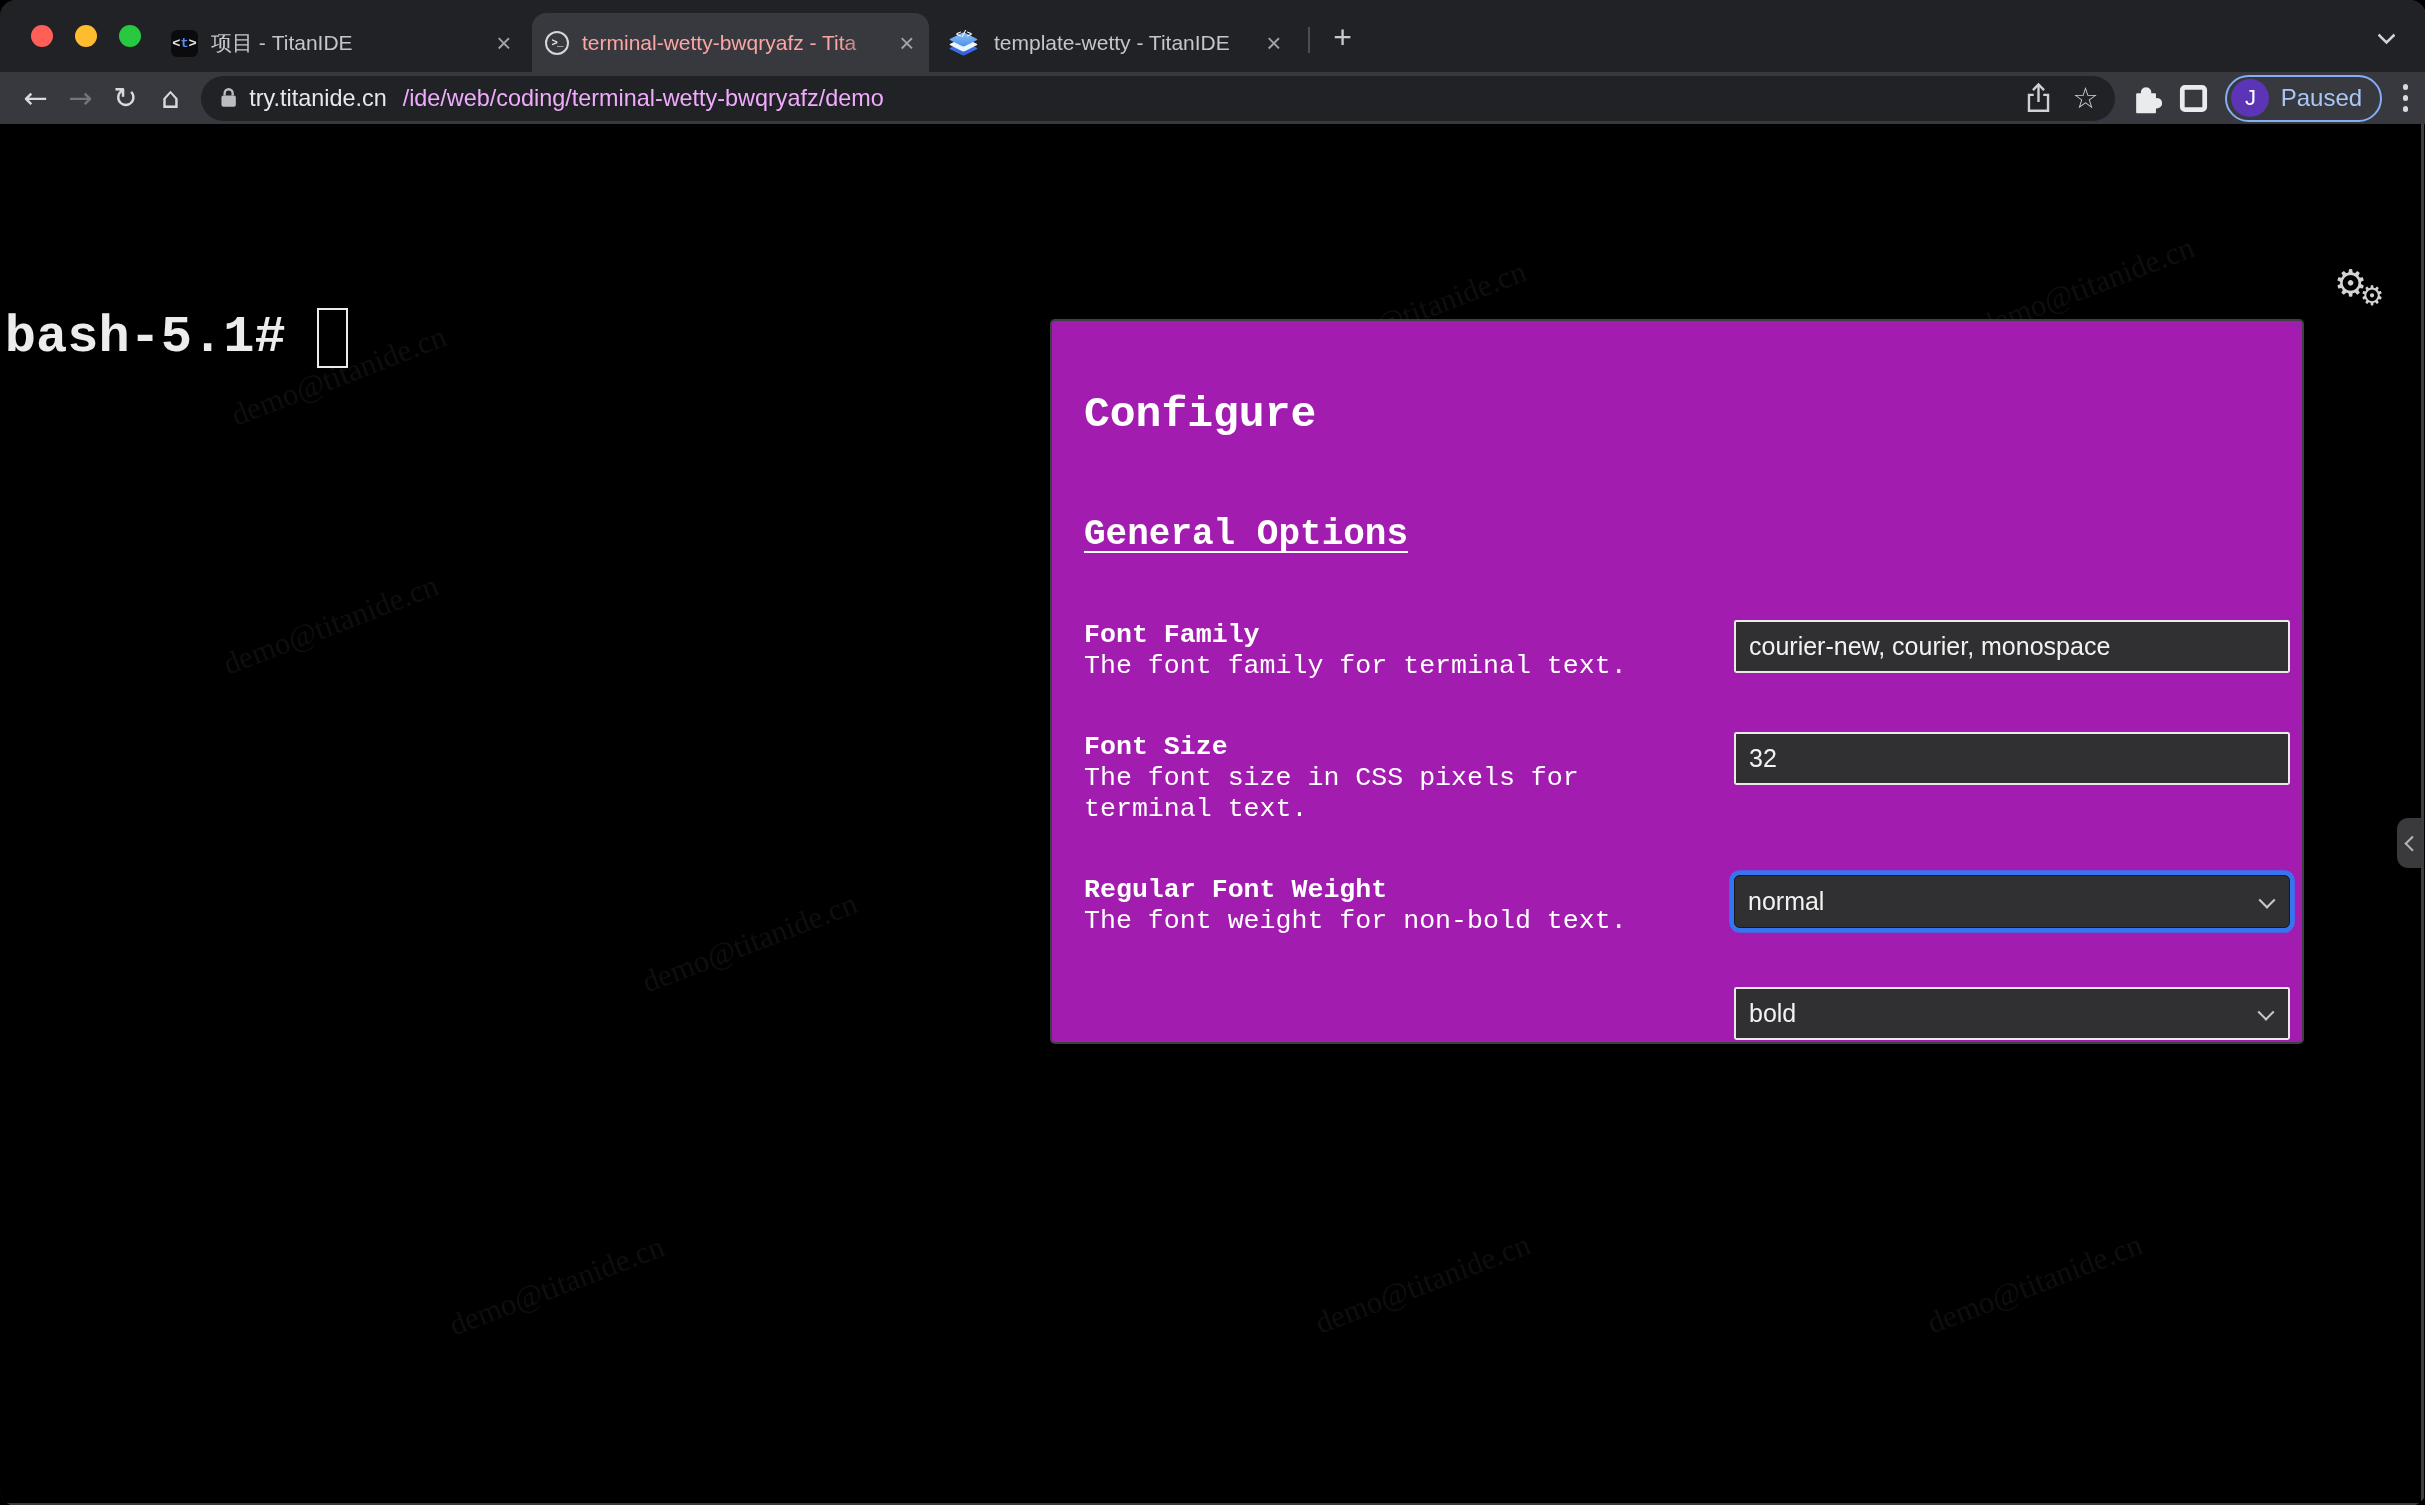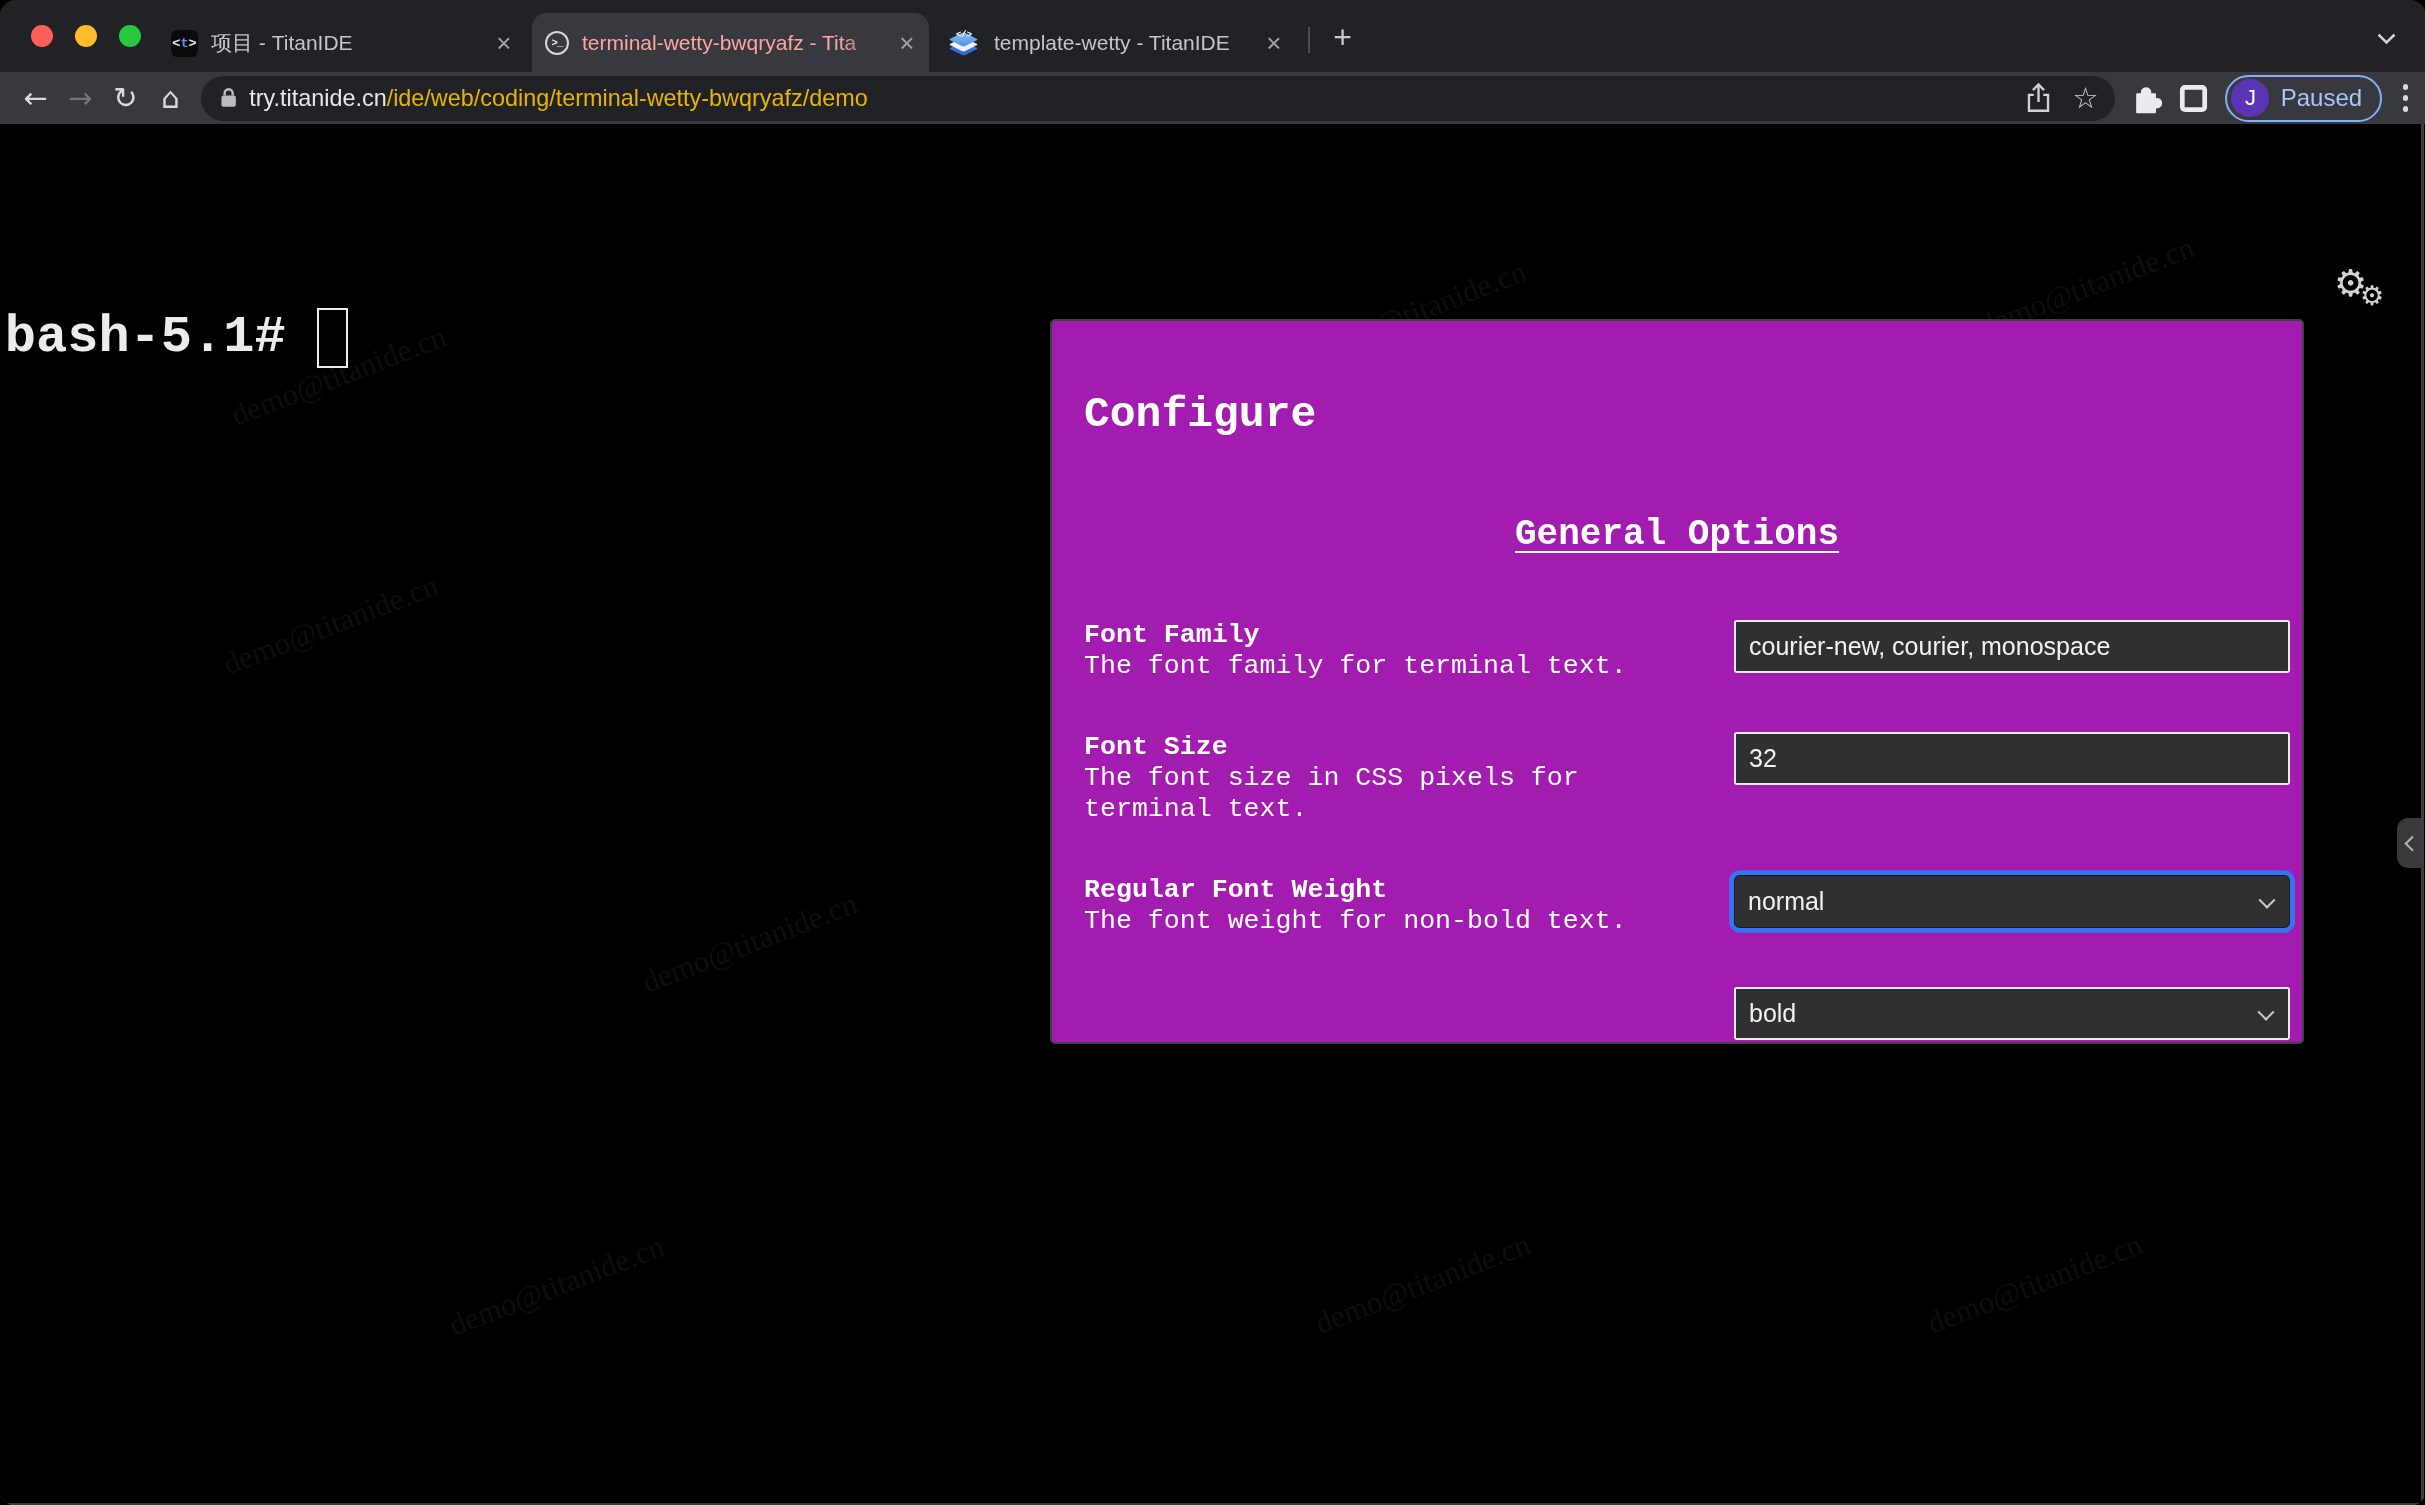--- a/index.html
+++ b/index.html
@@ -53,21 +53,21 @@
 
   
   .toolbar { position:relative; height:52px; background:var(--toolbar,#38393e);
              display:flex; align-items:center; padding:0 13px; }
   .nav-btn { width:45px; height:45px; display:flex; align-items:center; justify-content:center;
              font-family:"DejaVu Sans", sans-serif; font-size:29px; color:#d8dadd; flex:none; }
   .nav-btn.dim { color:#72767b; }
   .omnibox { flex:1; height:45px; margin:0 14.5px 0 8px; background:var(--frame,#212226);
              border-radius:22.5px; display:flex; align-items:center; padding:0 16px 0 17.7px; }
   .omnibox .url { font-size:23.4px; margin-left:11.3px; white-space:nowrap; overflow:hidden; flex:1; }
-  .omnibox .host { color:#e6e8ea; } .omnibox .path { color:#eab308; }
+  .omnibox .host { color:#e6e8ea; } .omnibox .path { color:#f0abfc;margin-left:16px; }
   .box-icon { flex:none; display:flex; align-items:center; justify-content:center; }
   .star { font-family:"DejaVu Sans", sans-serif; font-size:29px; color:#cfd2d5; margin-left:21px; }
   .tool-right { display:flex; align-items:center; gap:16px; flex:none; margin-left:1.6px; }
   .profile-pill { display:flex; align-items:center; height:47px; border:2px solid var(--pill-border,#87aef5);
                   border-radius:24px; padding:0 17.7px 0 4.8px; gap:11.3px; }
   .avatar { width:38px; height:38px; border-radius:50%; background:var(--profile-avatar,#5b35b5);
             color:#fff; font-size:22px; display:flex; align-items:center; justify-content:center; }
   .paused { color:var(--paused-text,#a9c6f7); font-size:24px; }
   .menu-dots { display:flex; flex-direction:column; gap:5.6px; padding:4.8px; }
   .menu-dots i { width:5.6px; height:5.6px; border-radius:50%; background:#d8dadd; }
@@ -93,21 +93,21 @@
   .handle { position:absolute; right:3.2px; top:694px; width:26px; height:50px; background:#3a3a3d;
             border-radius:11.3px 0 0 11.3px; display:flex; align-items:center; justify-content:center; }
   .handle .chev { width:10.5px; height:10.5px; border-left:2.8px solid #b5b5b8; border-bottom:2.8px solid #b5b5b8;
                   transform:rotate(45deg); margin-left:4.8px; }
 
   
   .panel { position:absolute; left:1050px; top:195px; width:1254px; height:725px;
            background:#a21caf; border:2.4px solid var(--panel-border,#3f4043); border-radius:5px;
            overflow:hidden; padding:0 32px; font-family:"Liberation Mono", monospace; color:#fff; }
   .panel h1 { margin-top:68px; font:700 43px/51px "Liberation Mono", monospace; }
-  .panel h2 { margin-top:74px; text-align:center; font:700 36px/42px "Liberation Mono", monospace;
+  .panel h2 { margin-top:74px; font:700 36px/42px "Liberation Mono", monospace;
               text-decoration:underline; text-decoration-thickness:2.4px; text-underline-offset:7.2px; }
   .rows { margin-top:64px; }
   .frow { display:flex; justify-content:space-between; align-items:flex-start; margin-bottom:50px; }
   .f-text { width:572px; }
   .f-label { font:700 26.6px/31px "Liberation Mono", monospace; }
   .f-desc  { font:400 26.6px/31px "Liberation Mono", monospace; }
   .f-ctl { width:556px;padding-left:20px; }
   .tinput { width:556px; height:53px; background:var(--input-bg,#303033);
             border:2.4px solid var(--input-border,#e9e9e9); border-radius:2.4px; color:#f2f2f2;
             font:400 25px "Liberation Sans", sans-serif; padding:0 13px; outline:none; }

